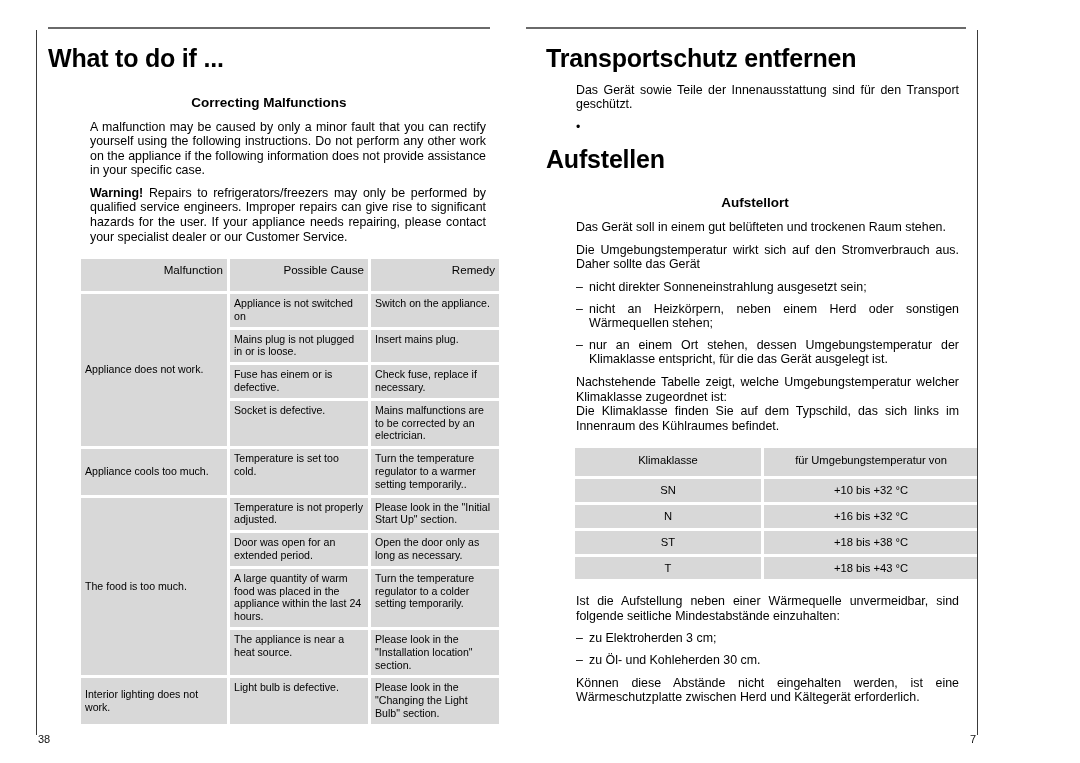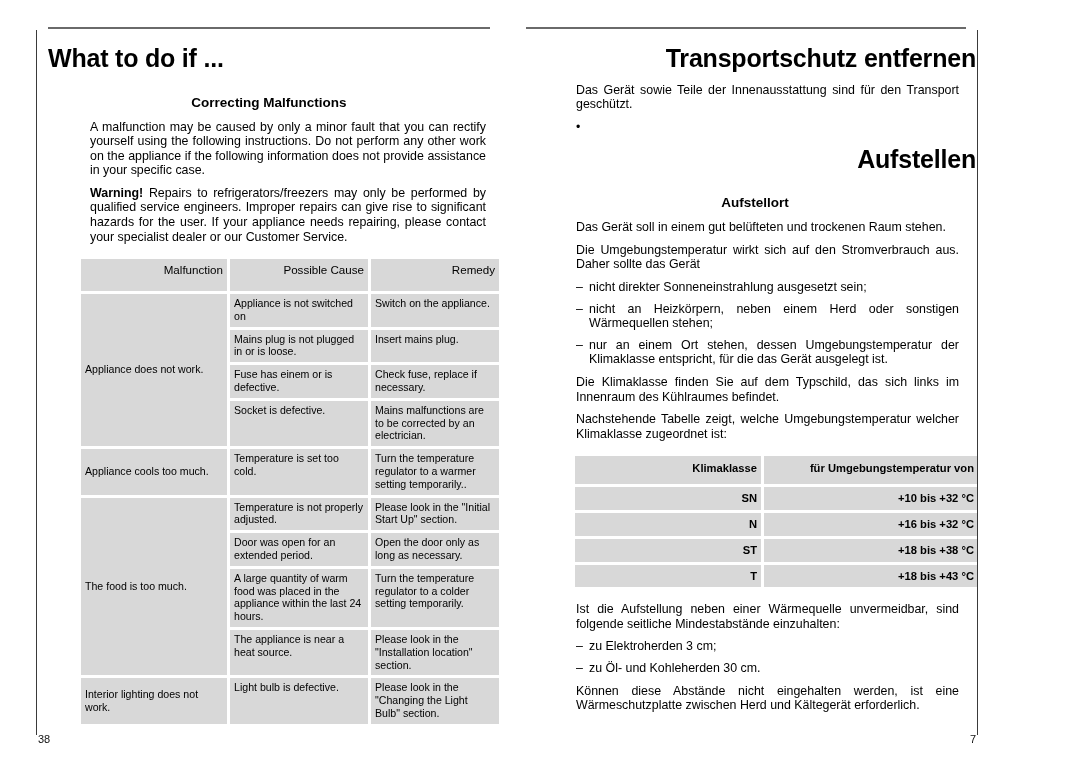--- a/index.html
+++ b/index.html
@@ -56,21 +56,20 @@
 
   h1.title {
     font-size: 25px;
     font-weight: bold;
     margin: 6px 0 0 10px;
     letter-spacing: -0.2px;
     line-height: 1.1;
   }
   .page-right h1.title {
     margin-left: 20px;
-    text-align: right;
   }
   h2.subtitle {
     font-size: 13.5px;
     font-weight: bold;
     margin: 22px 0 0 10px;
     text-align: center;
   }
   .page-right h2.subtitle { margin-left: 8px; }
 
   h1.title.second {
@@ -150,24 +149,23 @@
   .col-malfunction { width: 146px; }
   .col-cause { width: 138px; }
   .col-remedy { width: 128px; }
 
   .klima-table {
     margin: 12px 0 0 46px;
     width: 404px;
   }
   .klima-table table.grid td,
   .klima-table table.grid th {
-    text-align: right;
+    text-align: center;
     font-size: 11.2px;
     padding: 5px 4px 5px 4px;
-    font-weight: bold;
   }
   .klima-table table.grid th {
     font-size: 11.2px;
     padding: 6px 4px 9px 4px;
   }
   .klima-col-a { width: 186px; }
   .klima-col-b { width: 214px; }
 
   .after-table {
     margin-top: 12px;
@@ -290,22 +288,22 @@
     <div class="body-block">
       <p class="just">Das Gerät soll in einem gut belüfteten und trockenen Raum stehen.</p>
       <p class="just">Die Umgebungstemperatur wirkt sich auf den Stromverbrauch aus. Daher sollte das Gerät</p>
 
       <ul class="dashlist">
         <li><span class="marker">–</span><span>nicht direkter Sonneneinstrahlung ausgesetzt sein;</span></li>
         <li><span class="marker">–</span><span>nicht an Heizkörpern, neben einem Herd oder sonstigen Wärmequellen stehen;</span></li>
         <li><span class="marker">–</span><span>nur an einem Ort stehen, dessen Umgebungstemperatur der Klimaklasse entspricht, für die das Gerät ausgelegt ist.</span></li>
       </ul>
 
+      <p class="just last">Nachstehende Tabelle zeigt, welche Umgebungstemperatur welcher Klimaklasse zugeordnet ist:</p>
       <p class="just">Die Klimaklasse finden Sie auf dem Typschild, das sich links im Innenraum des Kühlraumes befindet.</p>
-      <p class="just last">Nachstehende Tabelle zeigt, welche Umgebungstemperatur welcher Klimaklasse zugeordnet ist:</p>
     </div>
 
     <div class="klima-table">
       <table class="grid">
         <colgroup>
             <col class="klima-col-a">
             <col class="klima-col-b">
           </colgroup>
         <thead>
           <tr>

